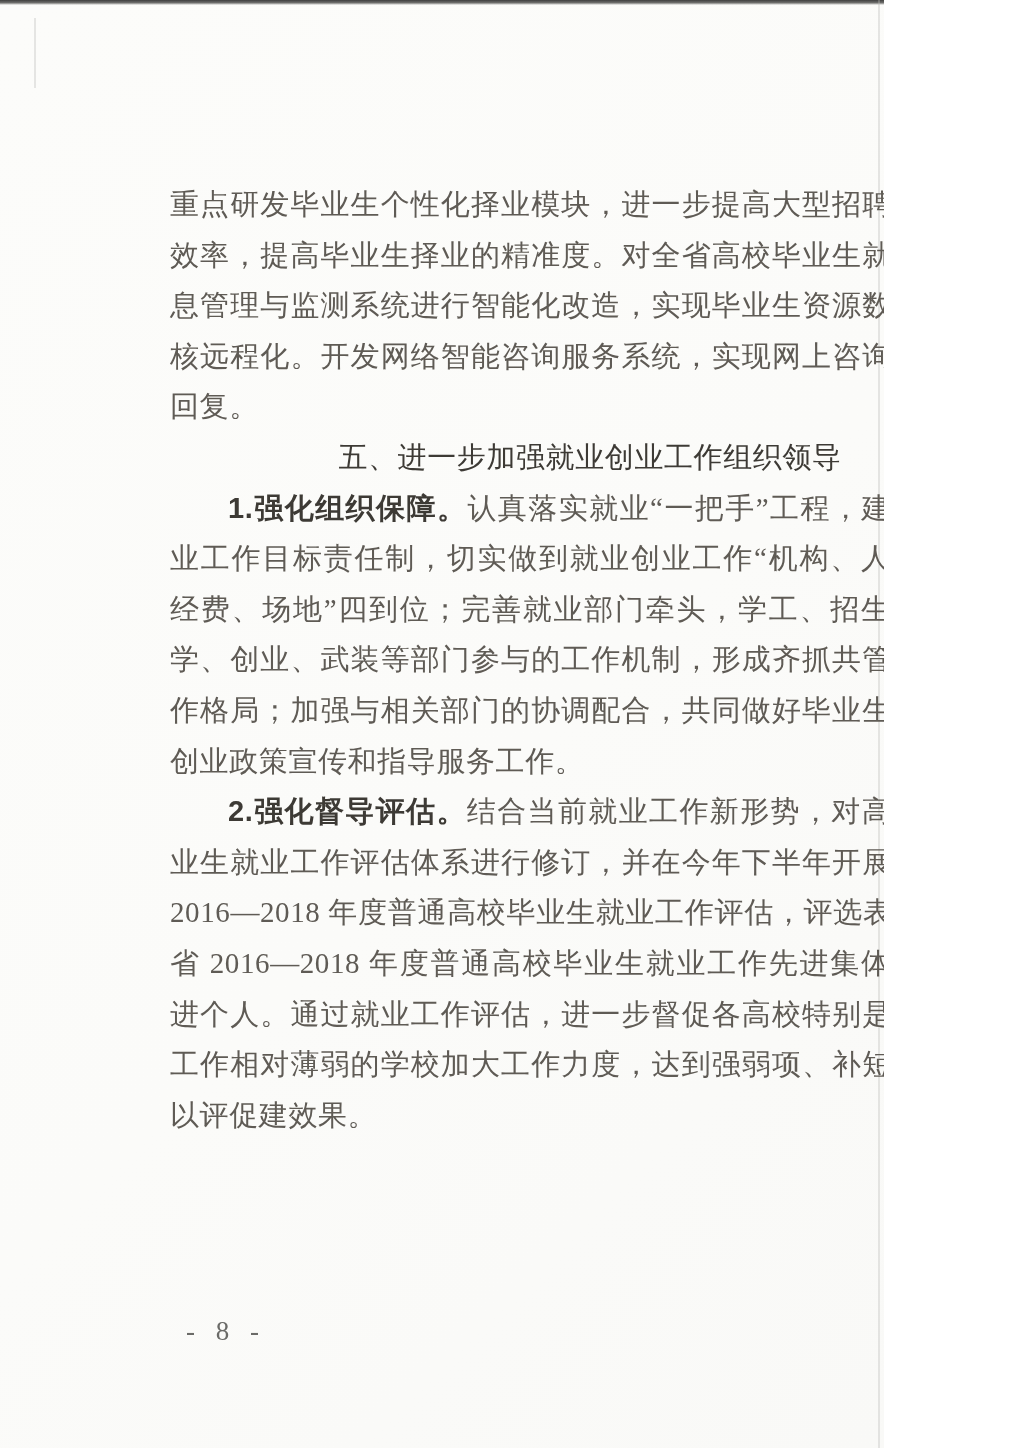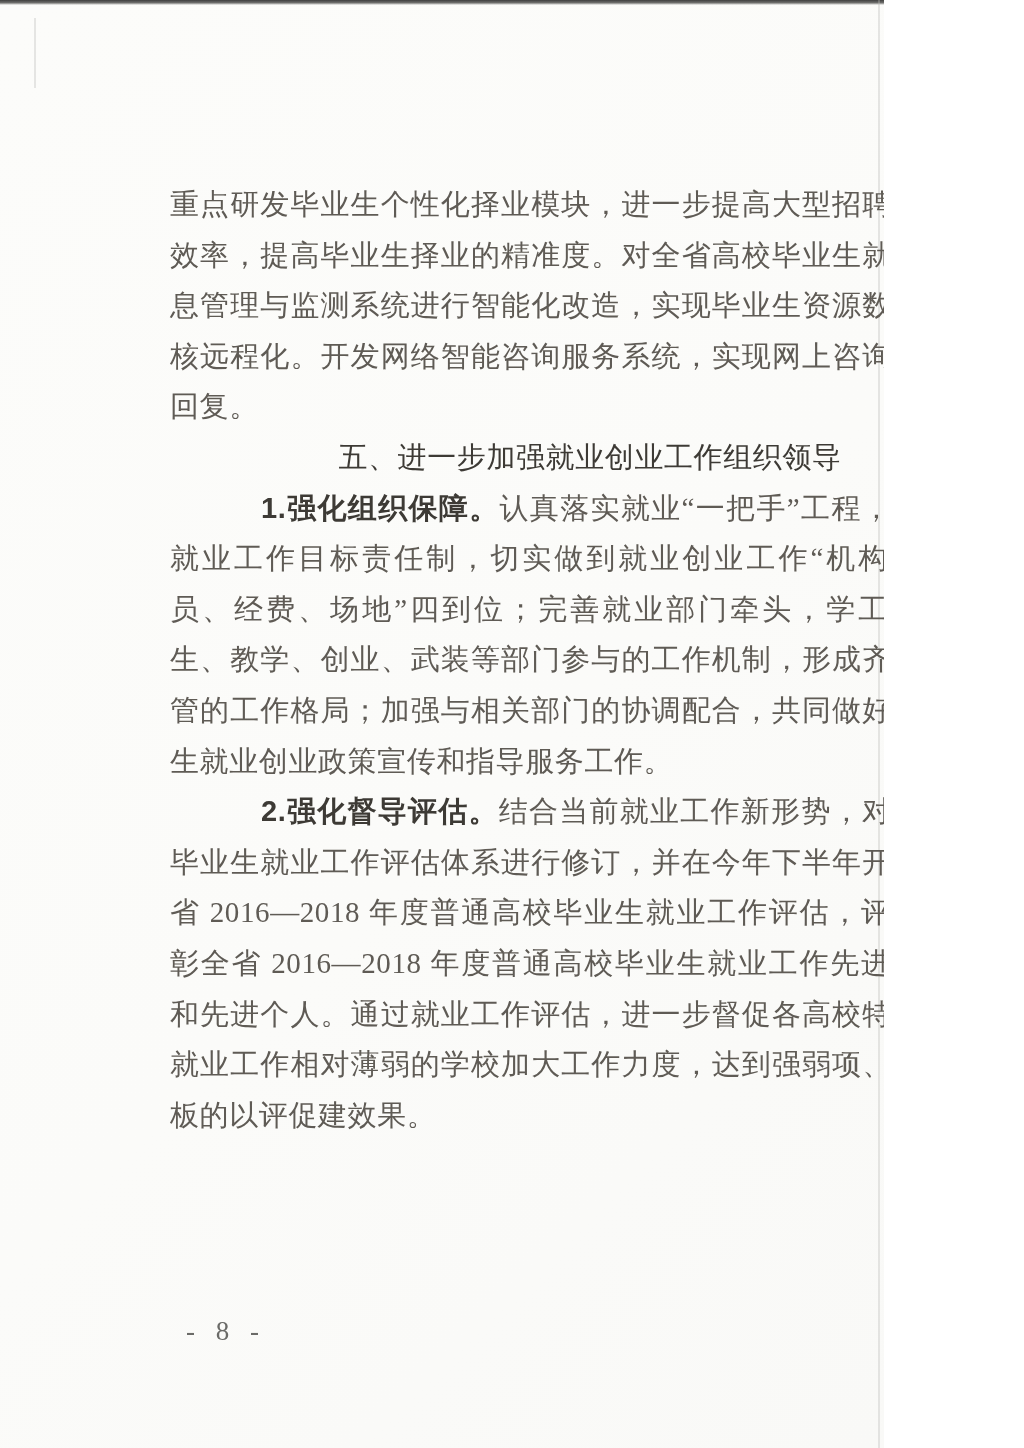--- a/index.html
+++ b/index.html
@@ -56,21 +56,20 @@
     font-weight: normal;
     color: #3d3a35;
     text-indent: 2em;
     text-align: center;
   }
   p.indent { text-indent: 2em; }
   .lead {
     font-family: "Liberation Sans", "DejaVu Sans", sans-serif;
     font-weight: bold;
     color: #3d3a35;
-    margin-left: 33px;
   }
   .page-number {
     position: absolute;
     left: 186px;
     top: 1316px;
     font-size: 27px;
     color: #6b6b68;
     letter-spacing: 7px;
     font-family: "Liberation Serif", "DejaVu Serif", serif;
   }

